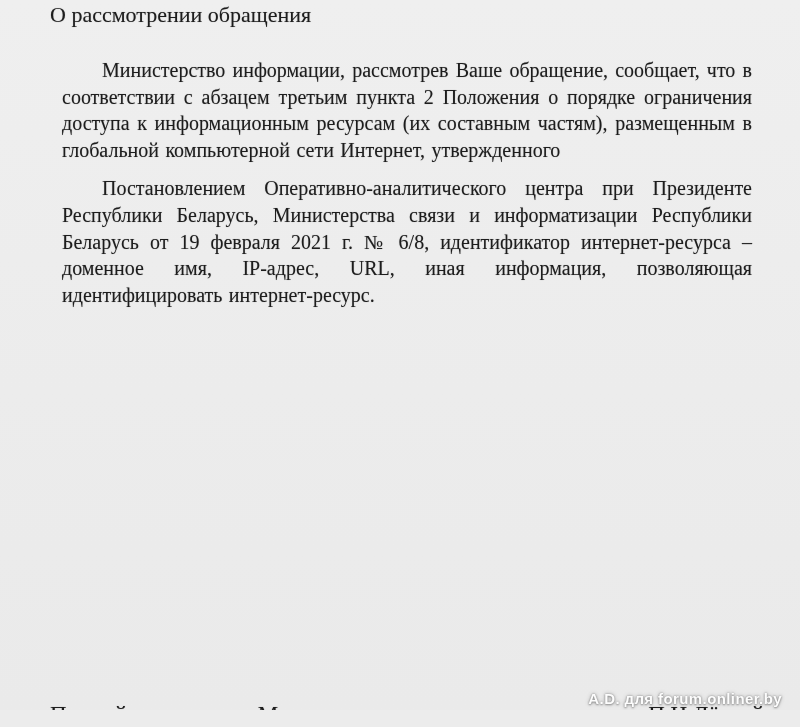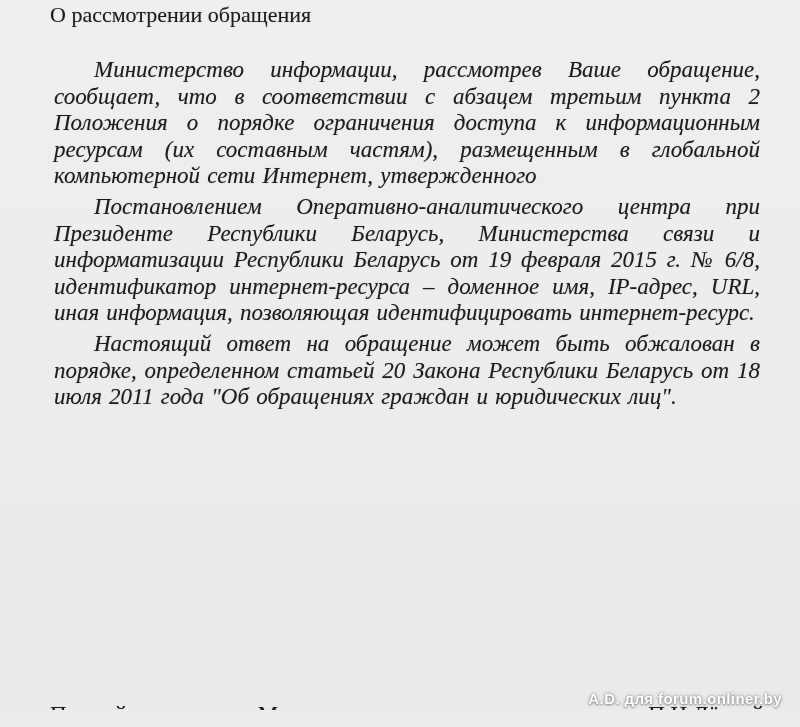--- a/index.html
+++ b/index.html
@@ -23,27 +23,26 @@
     width: 714px;
     text-shadow: 0 0 1px rgba(30,30,30,0.35); 
   }
   .subject {
     font-size: 22px;
     line-height: 26px;
     margin: 0 0 29px 0;
     font-weight: normal;
   }
   p.par {
-    margin: 4px;
-    font-size: 23px;
+    margin: 12px;
+    font-size: 20px;
     line-height: 26.6px;
     text-align: justify;
     text-indent: 40px;
     word-spacing: 1.5px;
-    font-style: italic;
   }
   .signature {
     position: absolute;
     left: 50px;
     top: 701px;
     width: 714px;
     display: flex;
     justify-content: space-between;
     font-size: 23px;
     line-height: 28px;
@@ -67,22 +66,21 @@
 </style>
 </head>
 <body>
 
 <div class="page">
 
   <div class="content">
     <div class="subject">О рассмотрении обращения</div>
     <div id="letter-body">
         <p class="par">Министерство информации, рассмотрев Ваше обращение, сообщает, что в соответствии с абзацем третьим пункта 2 Положения о порядке ограничения доступа к информационным ресурсам (их составным частям), размещенным в глобальной компьютерной сети Интернет, утвержденного</p>
-        <p class="par">Постановлением Оперативно-аналитического центра при Президенте Республики Беларусь, Министерства связи и информатизации Республики Беларусь от 19 февраля 2015 г. № 6/8, идентификатор интернет-ресурса – доменное имя, IP-адрес, URL, иная информация, позволяющая идентифицировать интернет-ресурс.</p>
-        <p class="par">Настоящий ответ на обращение может быть обжалован в порядке, определенном статьей 20 Закона Республики Беларусь от 18 июля 2011 года "Об обращениях граждан и юридических лиц".</p>
+        <p class="par">Постановлением Оперативно-аналитического центра при Президенте Республики Беларусь, Министерства связи и информатизации Республики Беларусь от 19 февраля 2021 г. № 6/8, идентификатор интернет-ресурса – доменное имя, IP-адрес, URL, иная информация, позволяющая идентифицировать интернет-ресурс.</p>
       </div>
   </div>
 
   <div class="signature">
     <span>Первый заместитель Министра</span>
     <span>П.Н.Лёгкий</span>
   </div>
 
   <div class="watermark">A.D. для forum.onliner.by</div>
 

